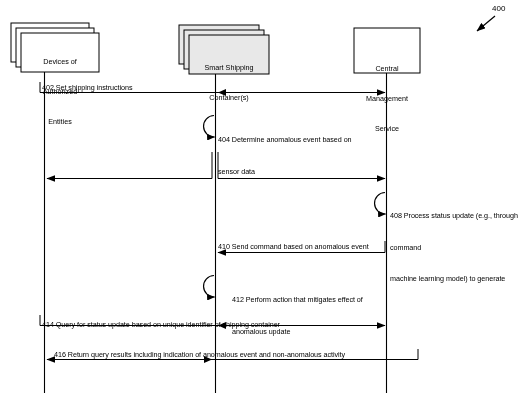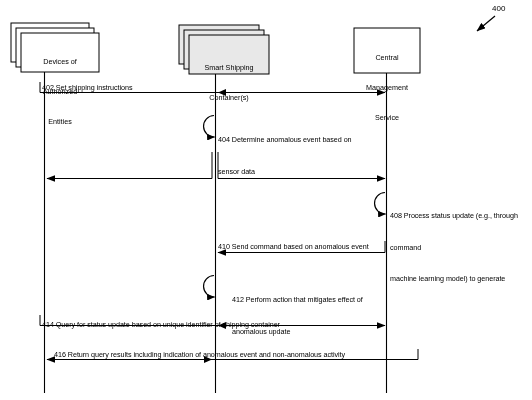--- a/index.html
+++ b/index.html
@@ -143,21 +143,21 @@
     <div>Smart Shipping</div>
     <div>Container(s)</div>
   </div>
 
   <div class="actor-label" style="left:23px; top:37px; width:74px;">
     <div>Devices of</div>
     <div>Authorized</div>
     <div>Entities</div>
   </div>
 
-  <div class="actor-label" style="left:355px; top:33px; width:64px;text-align:center;">
+  <div class="actor-label" style="left:355px; top:44px; width:64px;text-align:center;">
     <div>Central</div>
     <div>Management</div>
     <div>Service</div>
   </div>
 
   <div class="lbl" style="left:42px; top:83px;">402 Set shipping instructions</div>
 
   <div class="lbl" style="left:218px; top:114px;">
     <div>404 Determine anomalous event based on</div>
     <div>sensor data</div>

